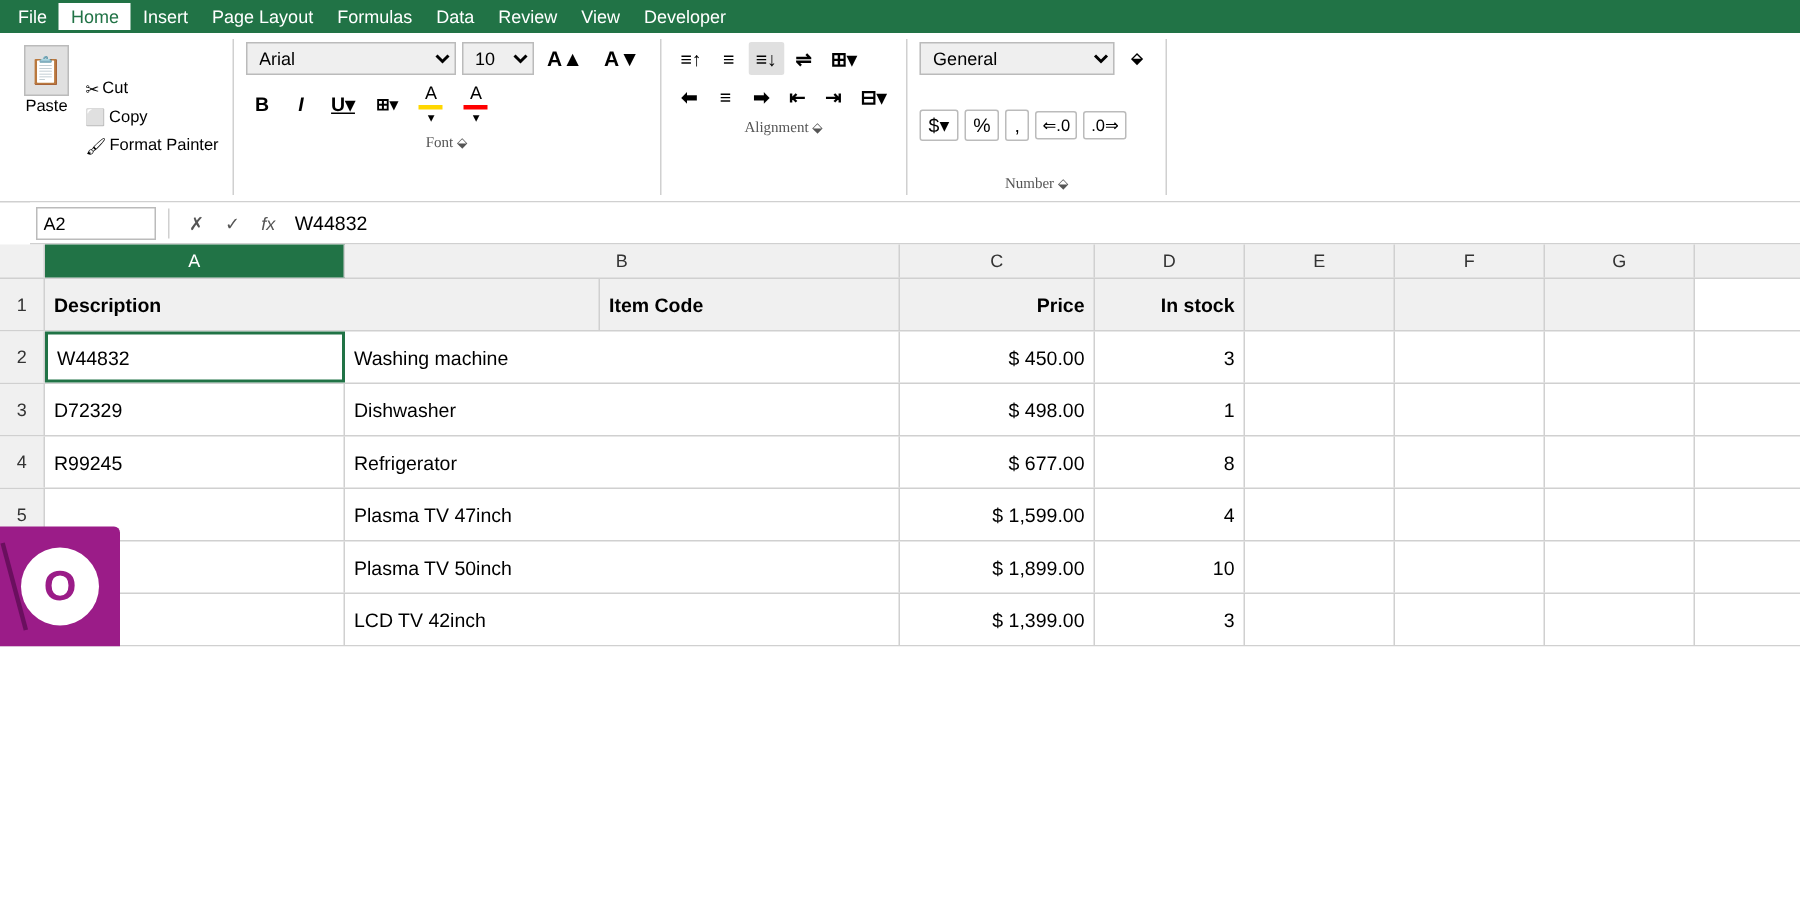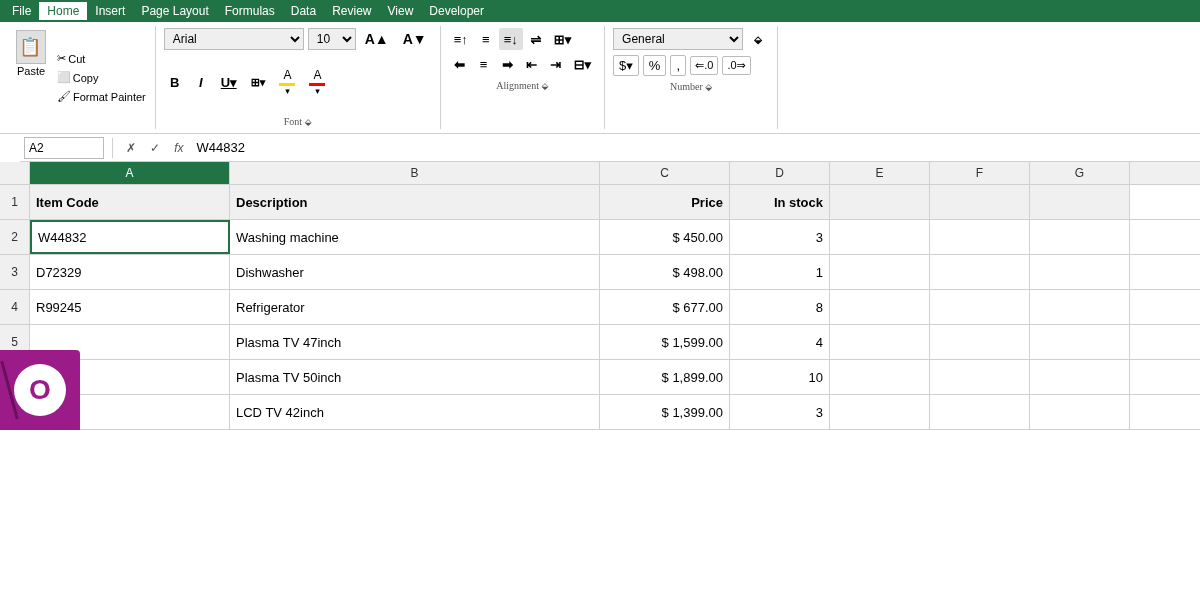--- a/index.html
+++ b/index.html
@@ -76,21 +76,21 @@
       padding: 1px 2px;
       border: 1px solid transparent;
       border-radius: 2px;
       display: flex; align-items: center; gap: 2px;
     }
 
     
     .font-section {
       display: flex;
       flex-direction: column;
-      gap: 16px;
+      gap: 3px;
       border-right: 1px solid #d0d0d0;
       padding: 2px 8px;
     }
     .font-row1 { display: flex; align-items: center; gap: 4px; }
     .font-row2 { display: flex; align-items: center; gap: 4px; }
     .font-select {
       font-size: 12px;
       border: 1px solid #bbb;
       padding: 1px 4px;
       width: 140px;
@@ -134,21 +134,21 @@
       gap: 3px;
       border-right: 1px solid #d0d0d0;
       padding: 2px 8px;
     }
     .align-row { display: flex; align-items: center; gap: 2px; }
 
     
     .number-section {
       display: flex;
       flex-direction: column;
-      gap: 3px;
+      gap: 21px;
       border-right: 1px solid #d0d0d0;
       padding: 2px 8px;
     }
     .number-select {
       font-size: 12px;
       border: 1px solid #bbb;
       padding: 1px 4px;
       width: 130px;
       height: 22px;
     }
@@ -428,22 +428,22 @@
     <div class="col-header col-b">B</div>
     <div class="col-header col-c">C</div>
     <div class="col-header col-d">D</div>
     <div class="col-header col-e">E</div>
     <div class="col-header col-f">F</div>
     <div class="col-header col-g">G</div>
   </div>
 
   <div class="sheet-row">
     <div class="row-header">1</div>
+    <div class="cell col-b header-cell">Description</div>
     <div class="cell col-a header-cell">Item Code</div>
-    <div class="cell col-b header-cell">Description</div>
     <div class="cell col-c header-cell right">Price</div>
     <div class="cell col-d header-cell right">In stock</div>
     <div class="cell col-e header-cell"></div>
     <div class="cell col-f header-cell"></div>
     <div class="cell col-g header-cell"></div>
   </div>
 
   <div class="sheet-row">
     <div class="row-header">2</div>
     <div class="cell col-a selected-cell">W44832</div>

